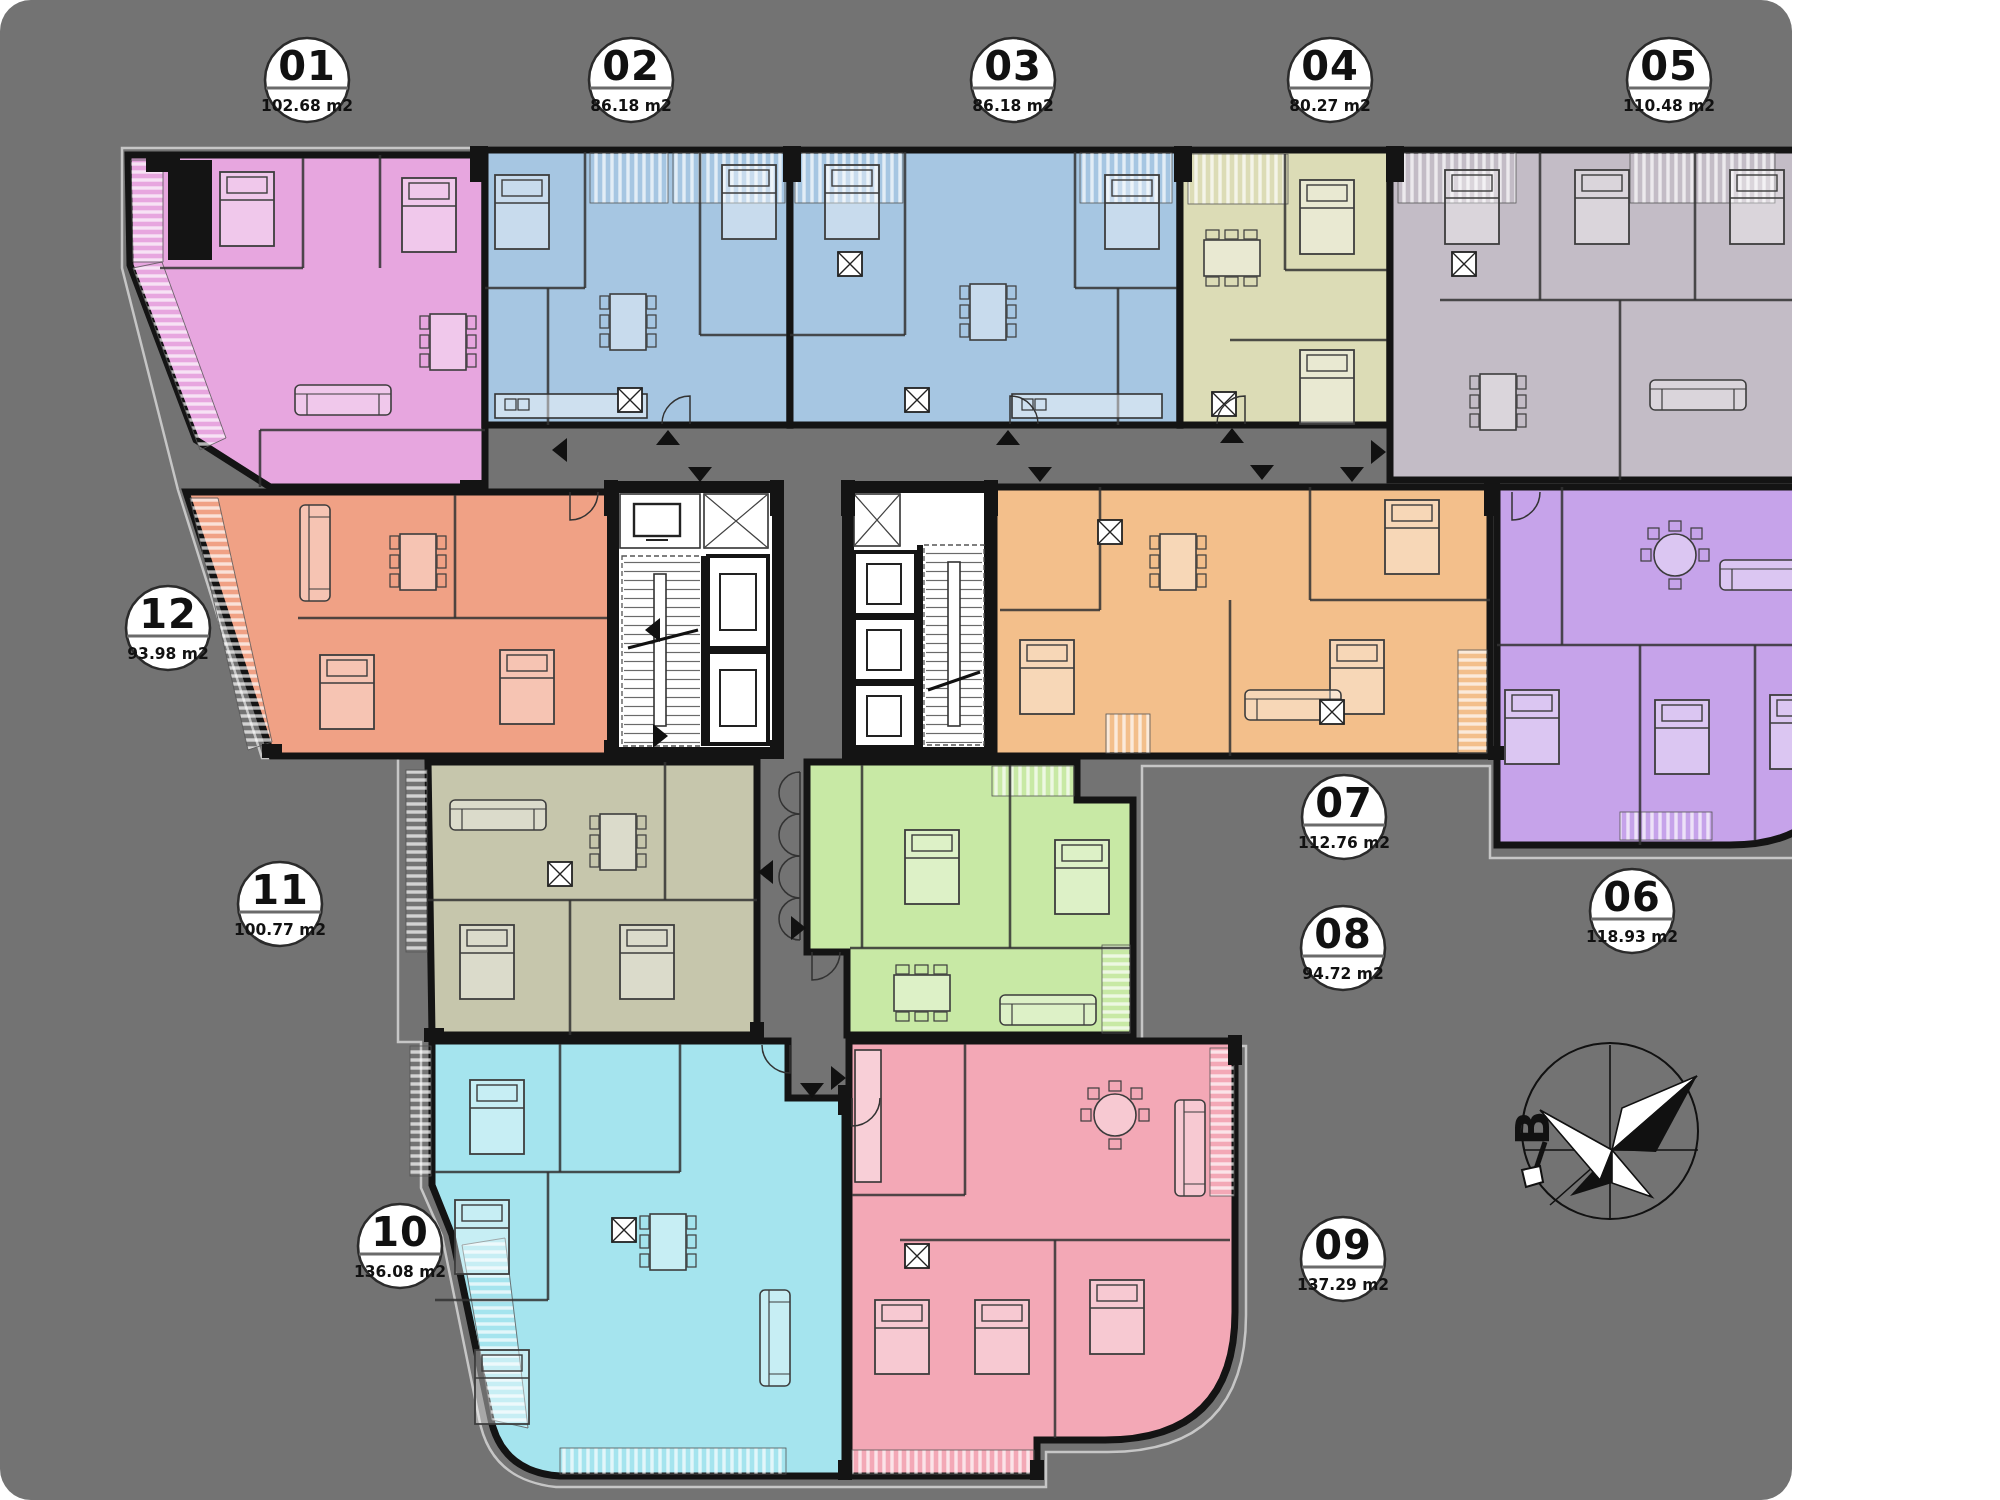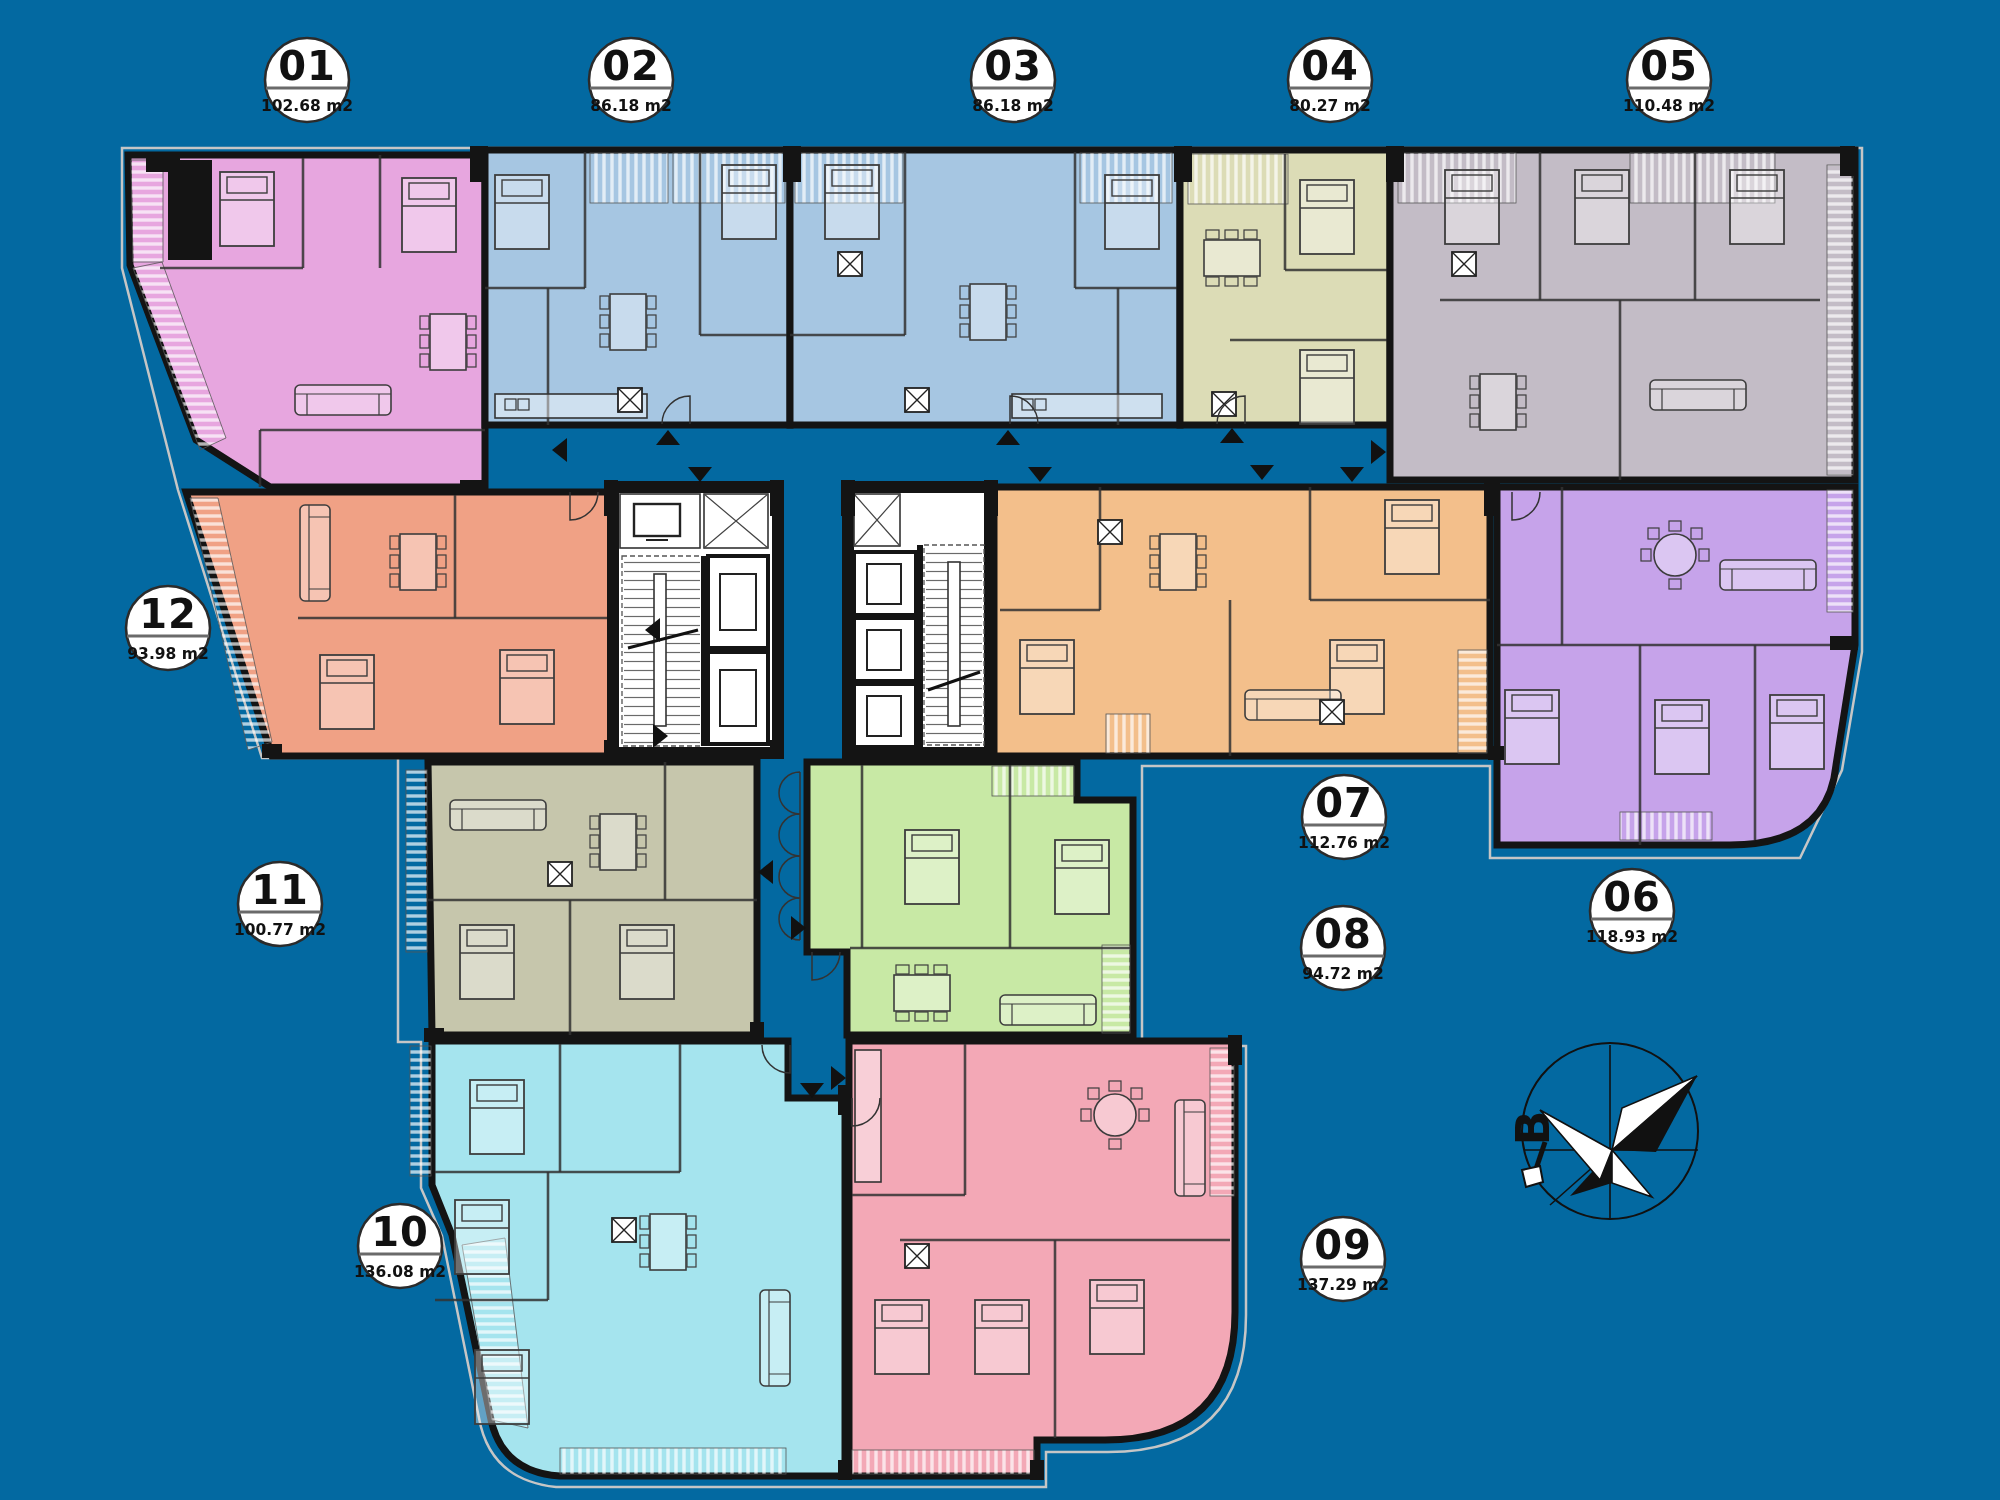--- a/index.html
+++ b/index.html
@@ -1,16 +1,16 @@
 <!DOCTYPE html>
 <html><head>
 <meta charset="utf-8">
 <style>
   html,body{margin:0;padding:0;background:#fff;}
-  #stage{width:2000px;height:1500px;position:relative;background:#0369a1;overflow:hidden;}
+  #stage{width:1792px;height:1500px;position:relative;background:#737373;overflow:hidden;border-radius:31px;}
   svg{display:block;}
   text{font-family:"DejaVu Sans","Liberation Sans",sans-serif;}
   .unit-num{font-weight:bold;font-size:40px;fill:#111;letter-spacing:1px;}
   .unit-area{font-weight:bold;font-size:15.5px;fill:#111;}
   .compass-b{font-weight:bold;font-size:46px;fill:#111;}
 </style>
 </head>
 <body>
 
 <div id="stage">

